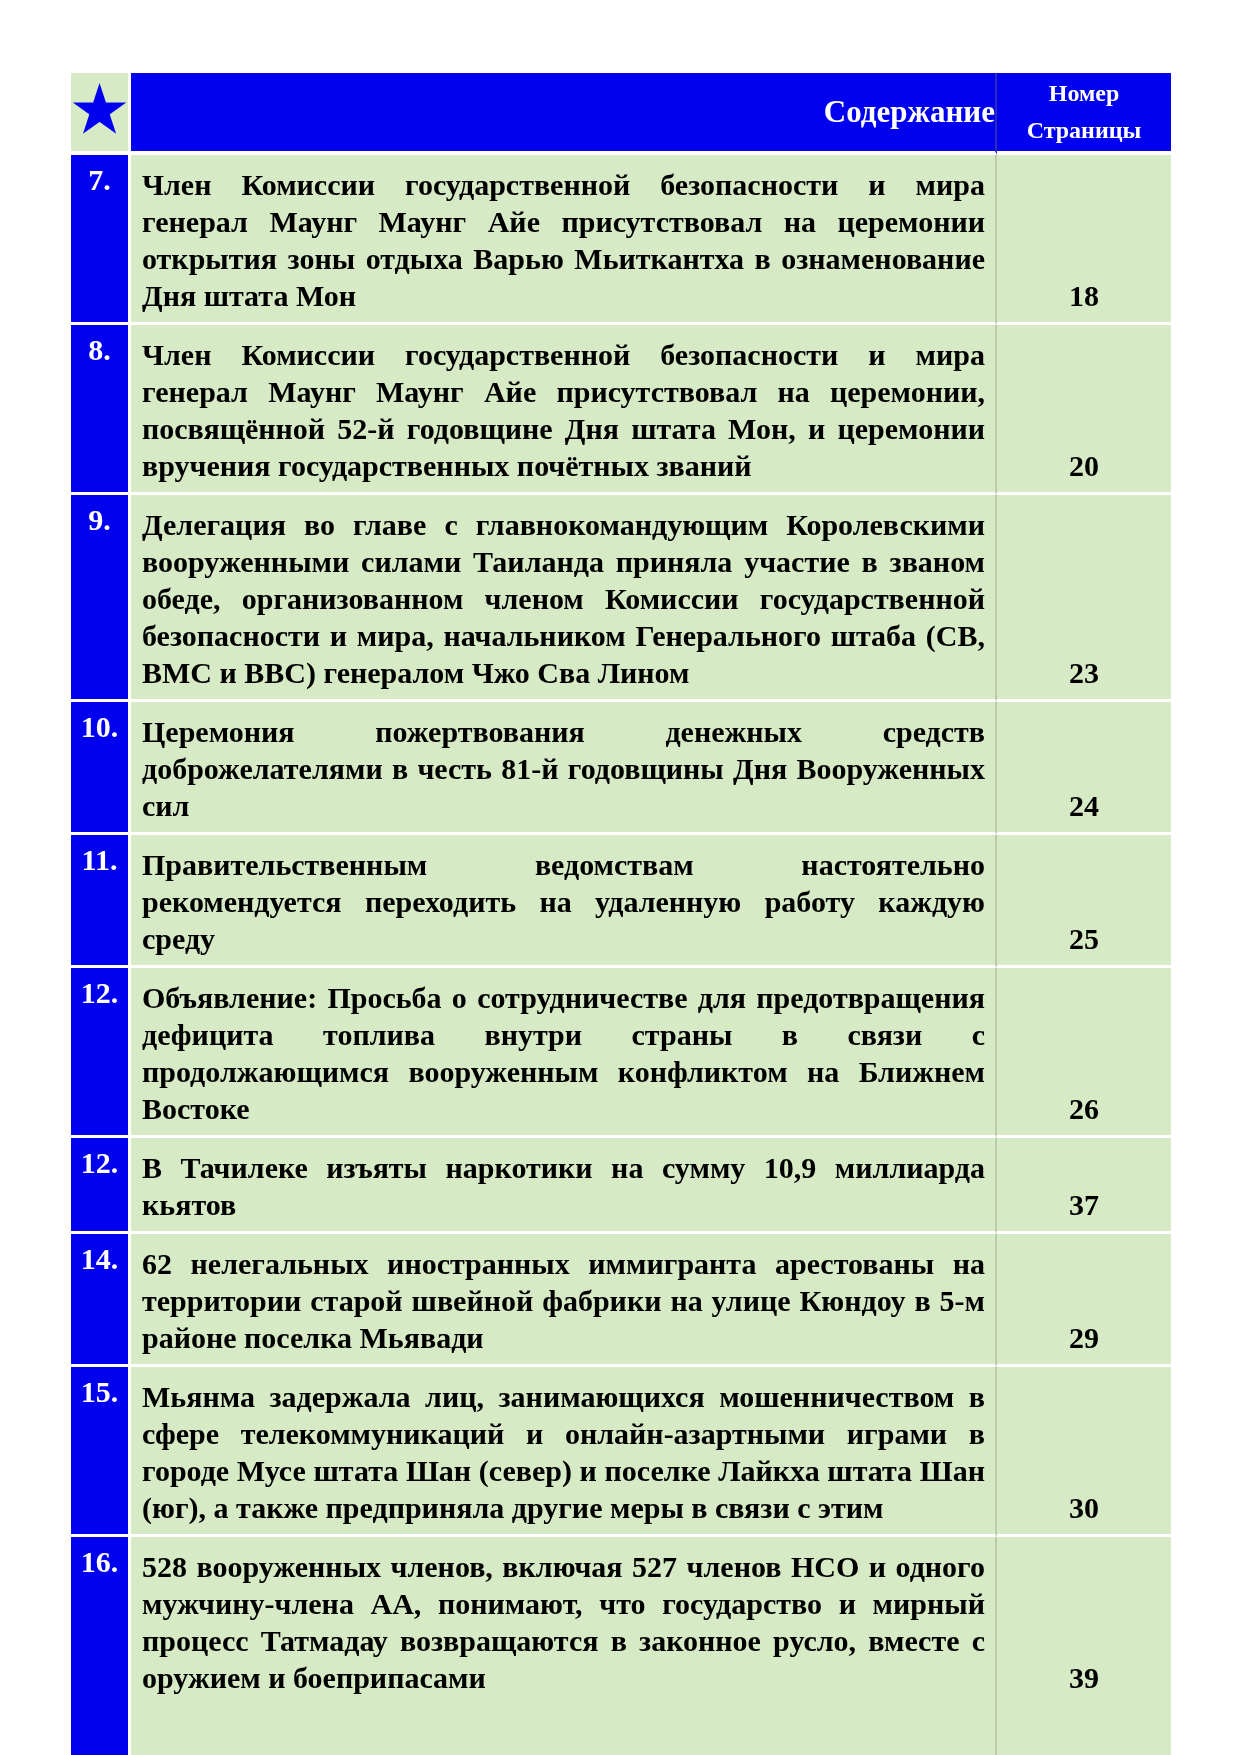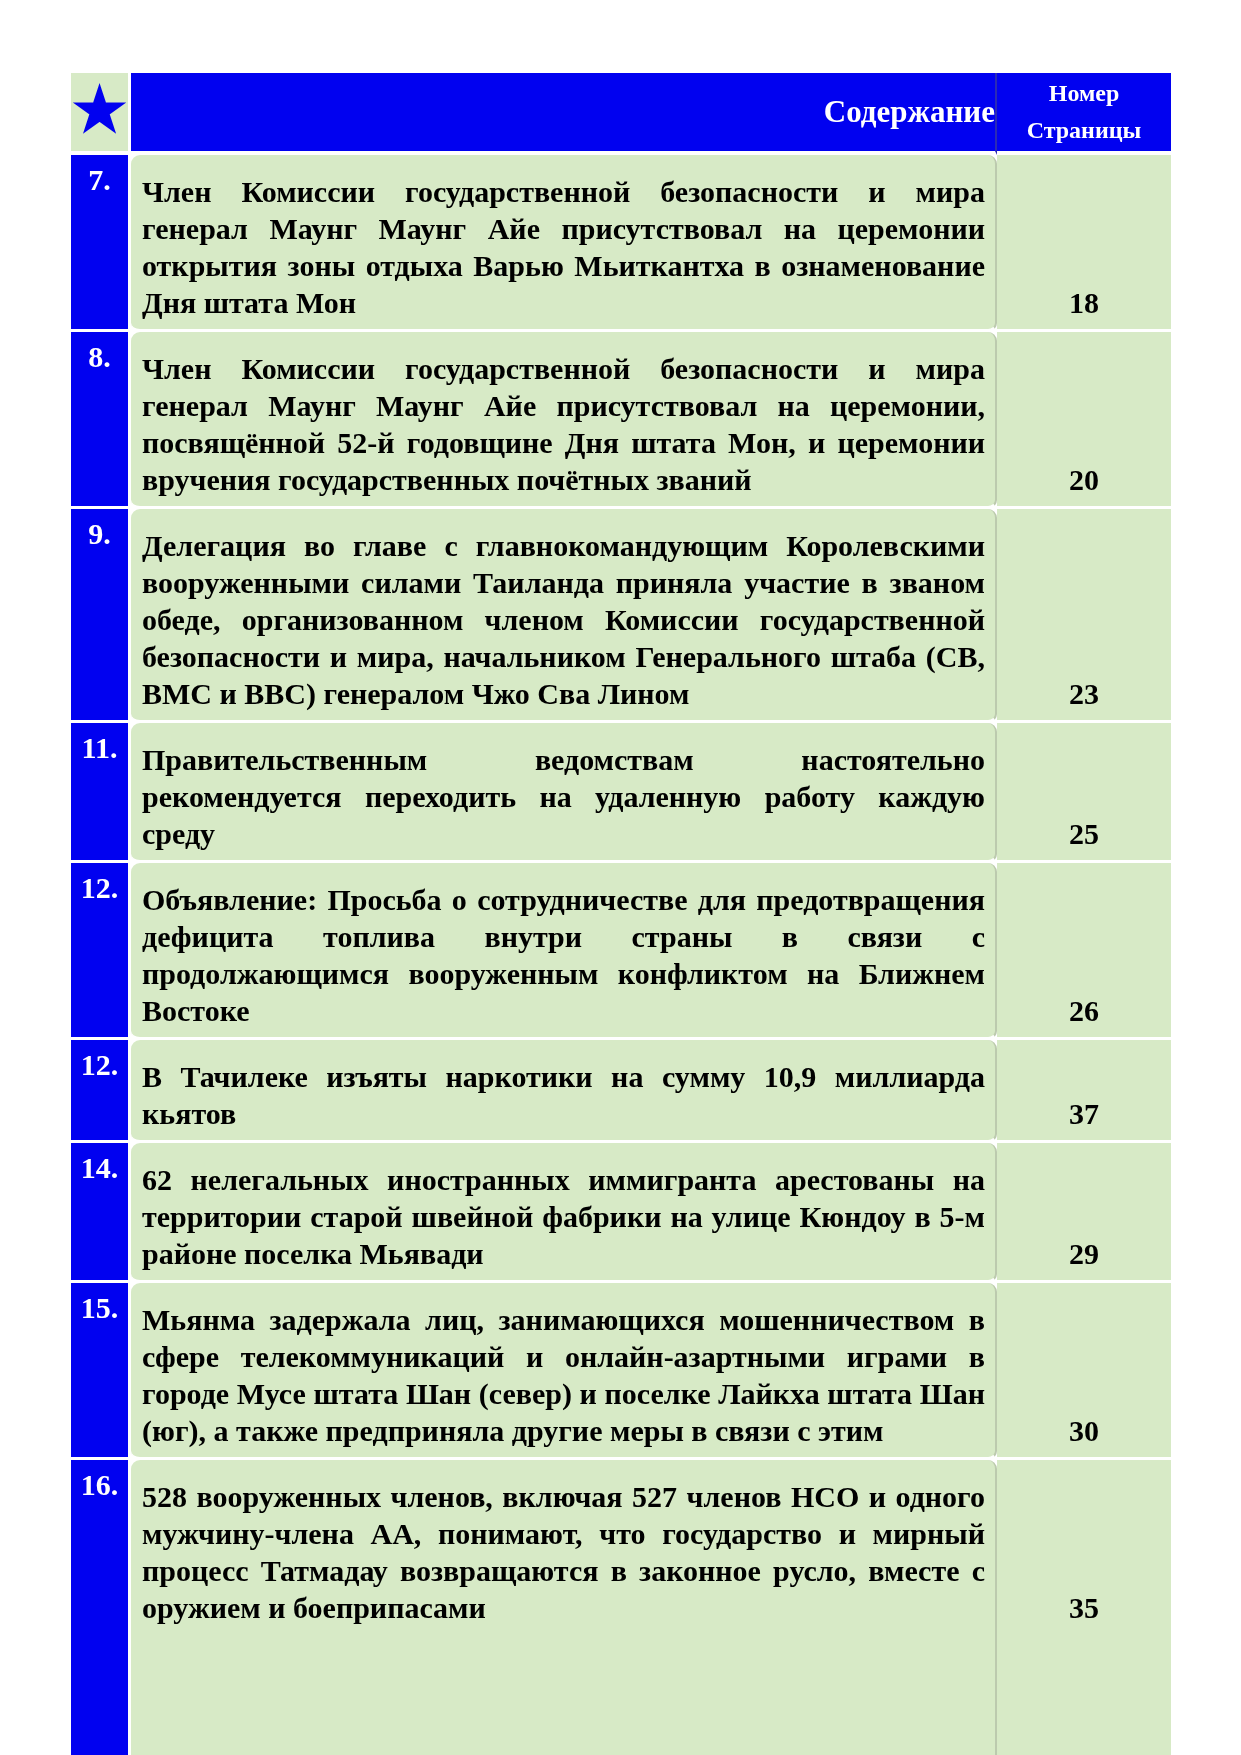--- a/index.html
+++ b/index.html
@@ -87,24 +87,23 @@
     padding-top: 6px;
     border-right: 3px solid #ffffff;
   }
   td.text-cell {
     background: var(--green);
     color: var(--text);
     font-weight: bold;
     font-size: 30px;
     line-height: 37px;
     text-align: justify;
-    padding: 18px 10px 8px 11px;
+    padding: 11px 10px 8px 11px;
     border-right: 2px solid var(--green-divider);
     hyphens: none;
-    border-radius: 9px;
   }
   td.page-cell {
     background: var(--green);
     color: var(--text);
     font-weight: bold;
     font-size: 30px;
     line-height: 37px;
     text-align: center;
     vertical-align: bottom;
     padding-bottom: 8px;
@@ -141,20 +140,25 @@
     <td class="num-cell"><span>8.</span></td>
     <td class="text-cell">Член Комиссии государственной безопасности и мира генерал Маунг Маунг Айе присутствовал на церемонии, посвящённой 52-й годовщине Дня штата Мон, и церемонии вручения государственных почётных званий</td>
     <td class="page-cell"><span>20</span></td>
   </tr>
       <tr class="toc-row">
     <td class="num-cell"><span>9.</span></td>
     <td class="text-cell">Делегация во главе с главнокомандующим Королевскими вооруженными силами Таиланда приняла участие в званом обеде, организованном членом Комиссии государственной безопасности и мира, начальником Генерального штаба (СВ, ВМС и ВВС) генералом Чжо Сва Лином</td>
     <td class="page-cell"><span>23</span></td>
   </tr>
       <tr class="toc-row">
+    <td class="num-cell"><span>10.</span></td>
+    <td class="text-cell">Церемония пожертвования денежных средств доброжелателями в честь 81-й годовщины Дня Вооруженных сил</td>
+    <td class="page-cell"><span>24</span></td>
+  </tr>
+      <tr class="toc-row">
     <td class="num-cell"><span>11.</span></td>
     <td class="text-cell">Правительственным ведомствам настоятельно рекомендуется переходить на удаленную работу каждую среду</td>
     <td class="page-cell"><span>25</span></td>
   </tr>
       <tr class="toc-row">
     <td class="num-cell"><span>12.</span></td>
     <td class="text-cell">Объявление: Просьба о сотрудничестве для предотвращения дефицита топлива внутри страны в связи с продолжающимся вооруженным конфликтом на Ближнем Востоке</td>
     <td class="page-cell"><span>26</span></td>
   </tr>
       <tr class="toc-row">
@@ -168,16 +172,16 @@
     <td class="page-cell"><span>29</span></td>
   </tr>
       <tr class="toc-row">
     <td class="num-cell"><span>15.</span></td>
     <td class="text-cell">Мьянма задержала лиц, занимающихся мошенничеством в сфере телекоммуникаций и онлайн-азартными играми в городе Мусе штата Шан (север) и поселке Лайкха штата Шан (юг), а также предприняла другие меры в связи с этим</td>
     <td class="page-cell"><span>30</span></td>
   </tr>
       <tr class="toc-row">
     <td class="num-cell"><span>16.</span></td>
     <td class="text-cell">528 вооруженных членов, включая 527 членов НСО и одного мужчину-члена АА, понимают, что государство и мирный процесс Татмадау возвращаются в законное русло, вместе с оружием и боеприпасами</td>
-    <td class="page-cell"><span>35</span></td>
+    <td class="page-cell"><span>39</span></td>
   </tr>
     </tbody>
 </table>
 
 </body></html>

